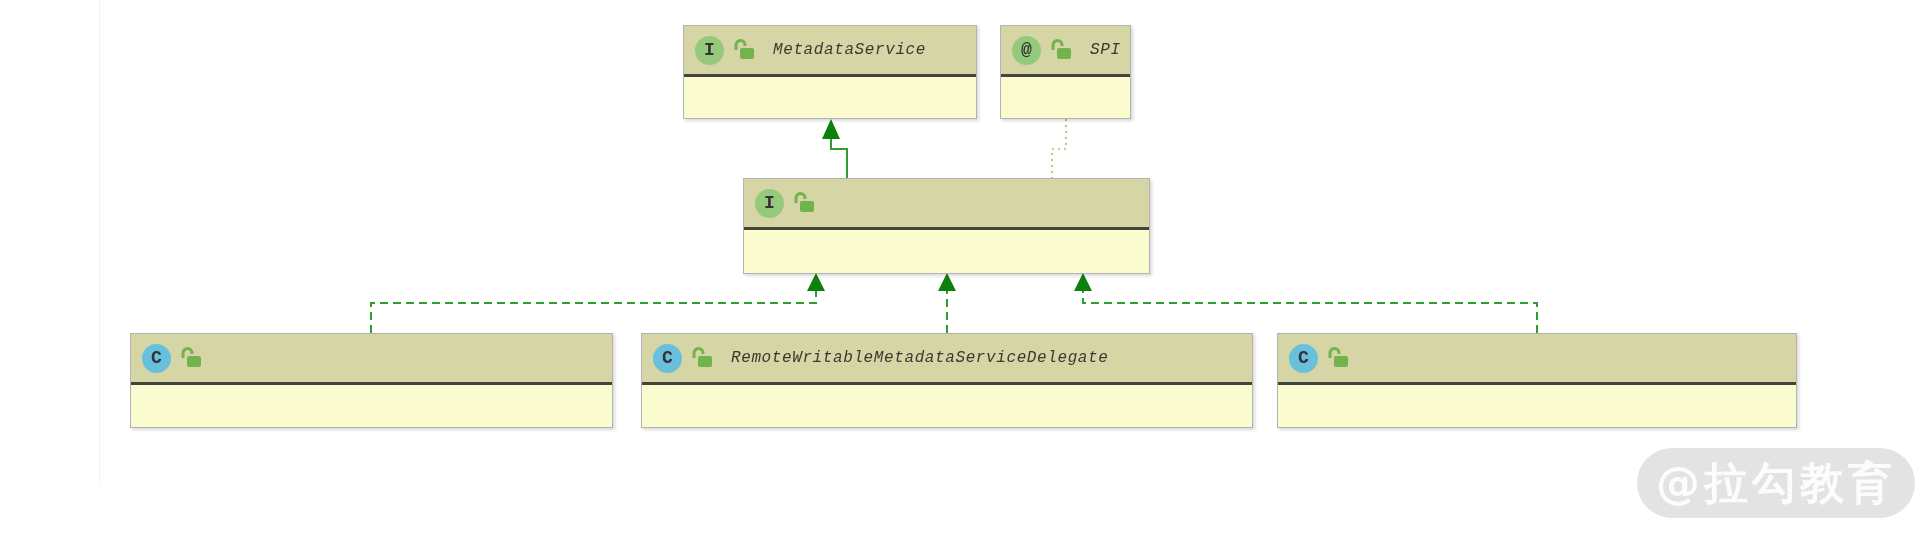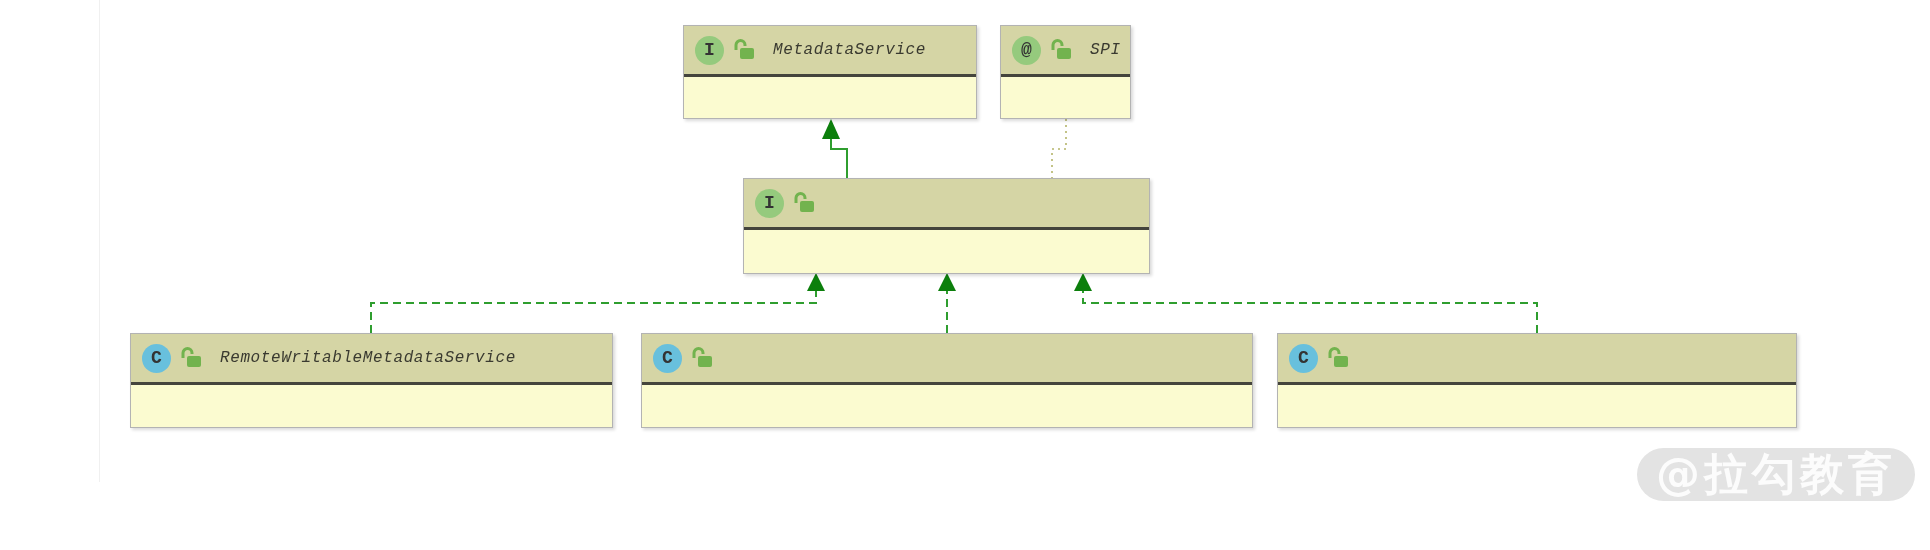--- a/index.html
+++ b/index.html
@@ -54,21 +54,21 @@
   }
   
   .n0{left:683px;top:25px;width:294px;height:94px;}
   .n1{left:1000px;top:25px;width:131px;height:94px;}
   .n2{left:743px;top:178px;width:407px;height:96px;}
   .n3{left:130px;top:333px;width:483px;height:95px;}
   .n4{left:641px;top:333px;width:612px;height:95px;}
   .n5{left:1277px;top:333px;width:520px;height:95px;}
 
   .watermark{
-    position:absolute;left:1637px;top:448px;width:278px;height:53px;
+    position:absolute;left:1637px;top:448px;width:278px;height:70px;
     background:#e3e3e3;border-radius:37px;
     display:flex;align-items:center;justify-content:center;
     font-family:"DejaVu Sans","Liberation Sans",sans-serif;
     font-size:44px;font-weight:600;letter-spacing:4px;
     color:rgba(255,255,255,0.88);
   }
 </style>
 </head>
 <body>
 
@@ -135,34 +135,34 @@
 
   <div class="node n3">
     <div class="node-header">
       <span class="type-badge badge-class">C</span>
       <span class="lock">
         <svg width="26" height="26" viewBox="0 0 26 26">
             <path d="M4 13 v-5 a4.5 4.5 0 0 1 9 0 v1" fill="none" stroke="#72b34e" stroke-width="3"></path>
             <rect x="8" y="11" width="14" height="11" rx="2" fill="#72b34e"></rect>
           </svg>
       </span>
-      <span class="node-label">RemoteWritableMetadataService</span>
     </div>
     <div class="node-body"></div>
   </div>
 
   <div class="node n4">
     <div class="node-header">
       <span class="type-badge badge-class">C</span>
       <span class="lock">
         <svg width="26" height="26" viewBox="0 0 26 26">
             <path d="M4 13 v-5 a4.5 4.5 0 0 1 9 0 v1" fill="none" stroke="#72b34e" stroke-width="3"></path>
             <rect x="8" y="11" width="14" height="11" rx="2" fill="#72b34e"></rect>
           </svg>
       </span>
+      <span class="node-label">RemoteWritableMetadataServiceDelegate</span>
     </div>
     <div class="node-body"></div>
   </div>
 
   <div class="node n5">
     <div class="node-header">
       <span class="type-badge badge-class">C</span>
       <span class="lock">
         <svg width="26" height="26" viewBox="0 0 26 26">
             <path d="M4 13 v-5 a4.5 4.5 0 0 1 9 0 v1" fill="none" stroke="#72b34e" stroke-width="3"></path>

